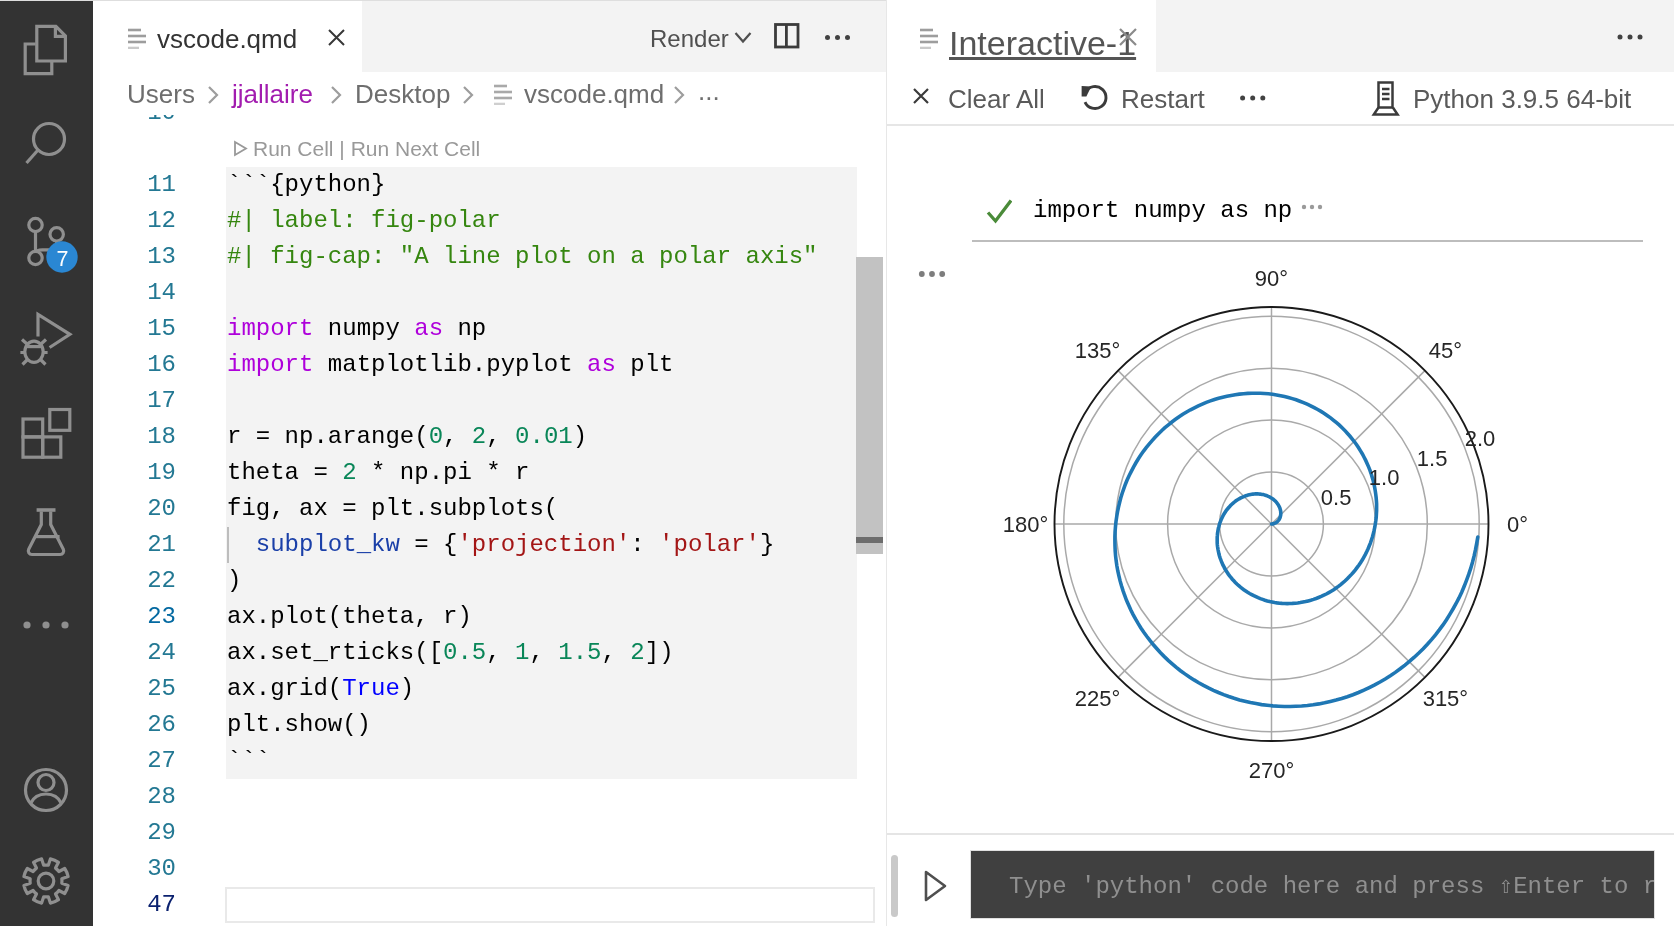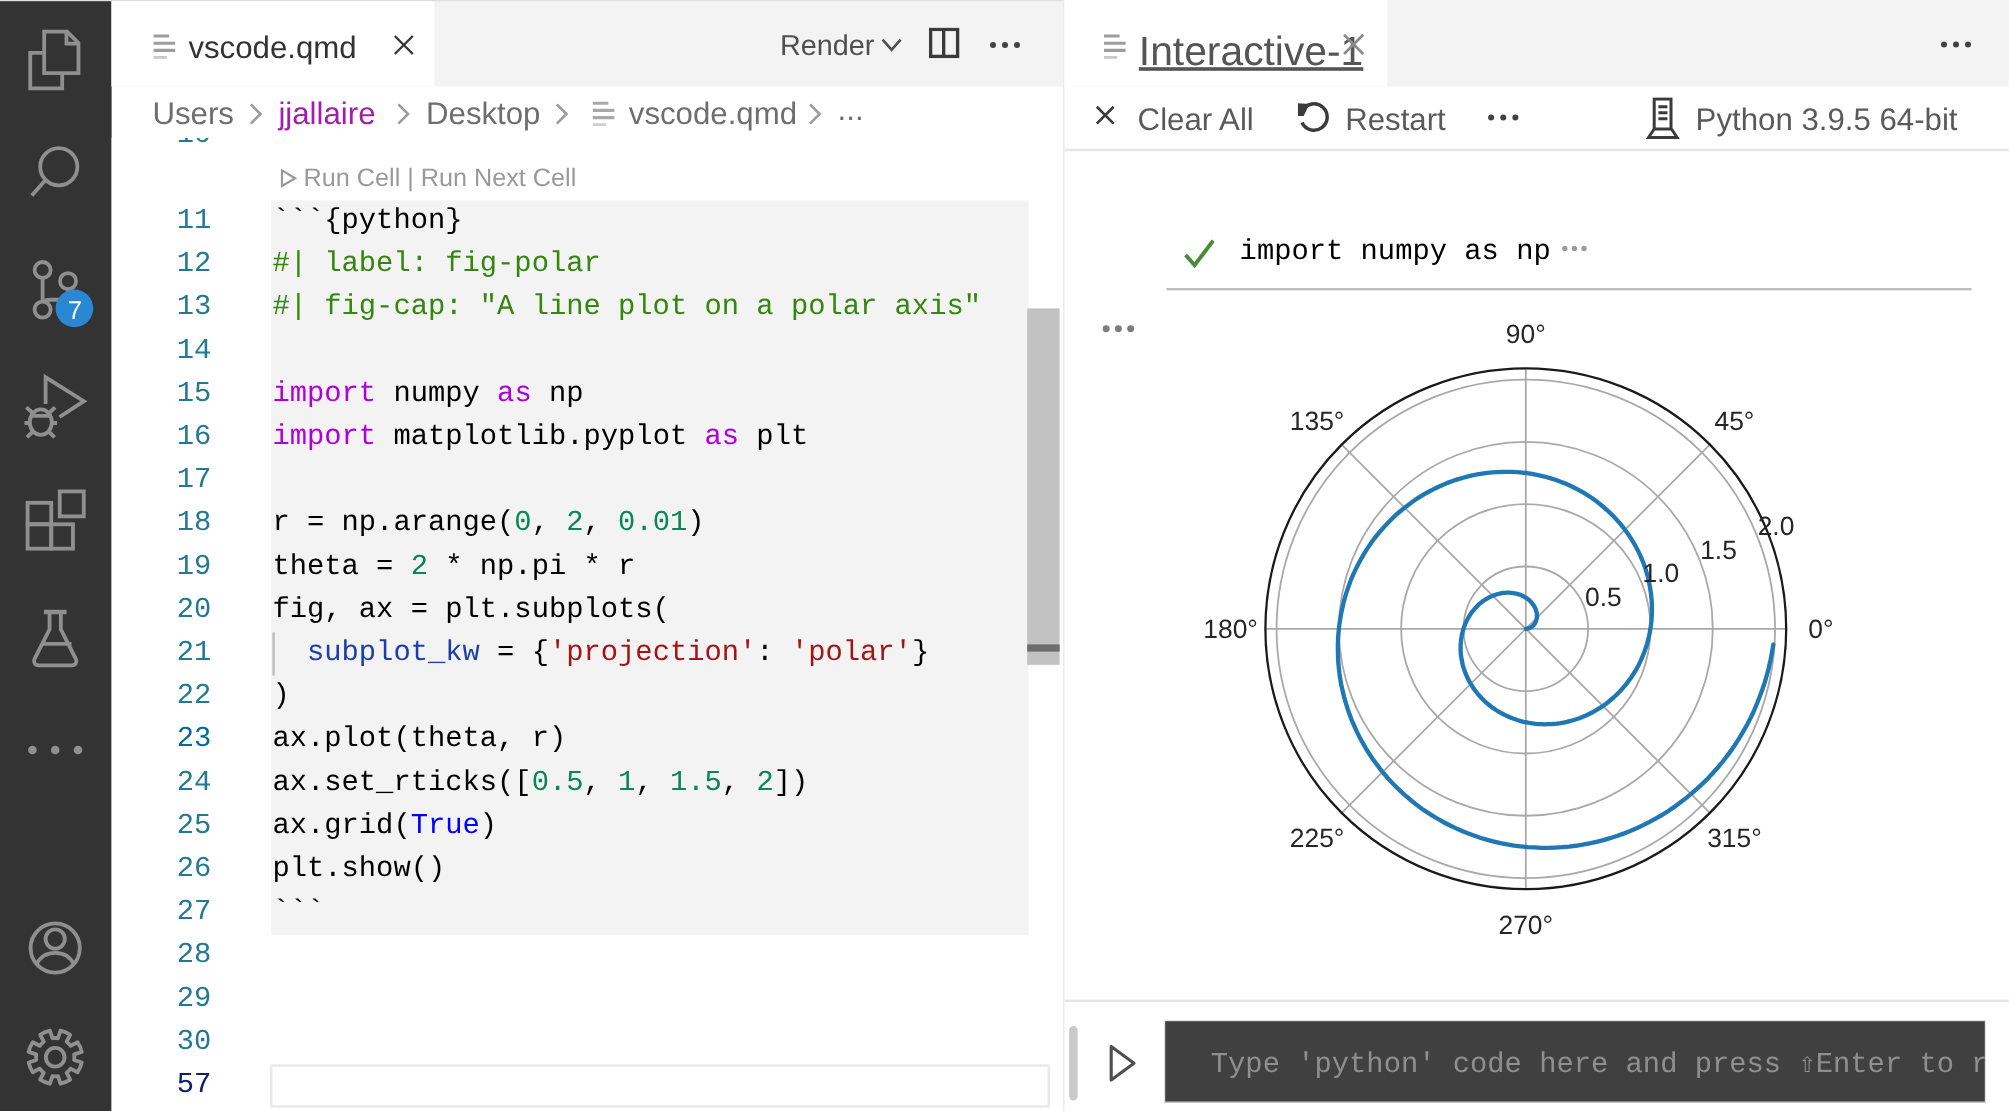--- a/index.html
+++ b/index.html
@@ -143,21 +143,21 @@
   <div class="ln" style="top:412px;right:710px;color:#237893;">21</div>
   <div class="ln" style="top:448px;right:710px;color:#237893;">22</div>
   <div class="ln" style="top:484px;right:710px;color:#0369a1;">23</div>
   <div class="ln" style="top:520px;right:710px;color:#237893;">24</div>
   <div class="ln" style="top:556px;right:710px;color:#237893;">25</div>
   <div class="ln" style="top:592px;right:710px;color:#237893;">26</div>
   <div class="ln" style="top:628px;right:710px;color:#237893;">27</div>
   <div class="ln" style="top:664px;right:710px;color:#237893;">28</div>
   <div class="ln" style="top:700px;right:710px;color:#237893;">29</div>
   <div class="ln" style="top:736px;right:710px;color:#237893;">30</div>
-  <div class="ln" style="top:772px;right:710px;color:#0b216f;">57</div>
+  <div class="ln" style="top:772px;right:710px;color:#0b216f;">47</div>
   <div class="abs" style="left:132px;top:772px;width:646px;height:32px;border:2px solid #e9e9e9;"></div>
   <div class="abs" style="left:134px;top:412px;width:2px;height:36px;background:#bdbdbd;"></div>
   <svg class="abs" style="left:140px;top:25px" width="15" height="17">
     <path d="M2,2 L13,8.5 L2,15 Z" fill="none" stroke="#999" stroke-width="1.8"></path>
   </svg>
   <div class="abs" style="left:160px;top:16px;font-size:21px;line-height:36px;color:#999;">Run Cell | Run Next Cell</div>
   <div class="cl" style="top:52px;"><span>```{python}</span></div>
   <div class="cl" style="top:88px;"><span class="cm">#| label: fig-polar</span></div>
   <div class="cl" style="top:124px;"><span class="cm">#| fig-cap: "A line plot on a polar axis"</span></div>
   <div class="cl" style="top:196px;"><span class="kw">import</span> numpy <span class="kw">as</span> np</div>

